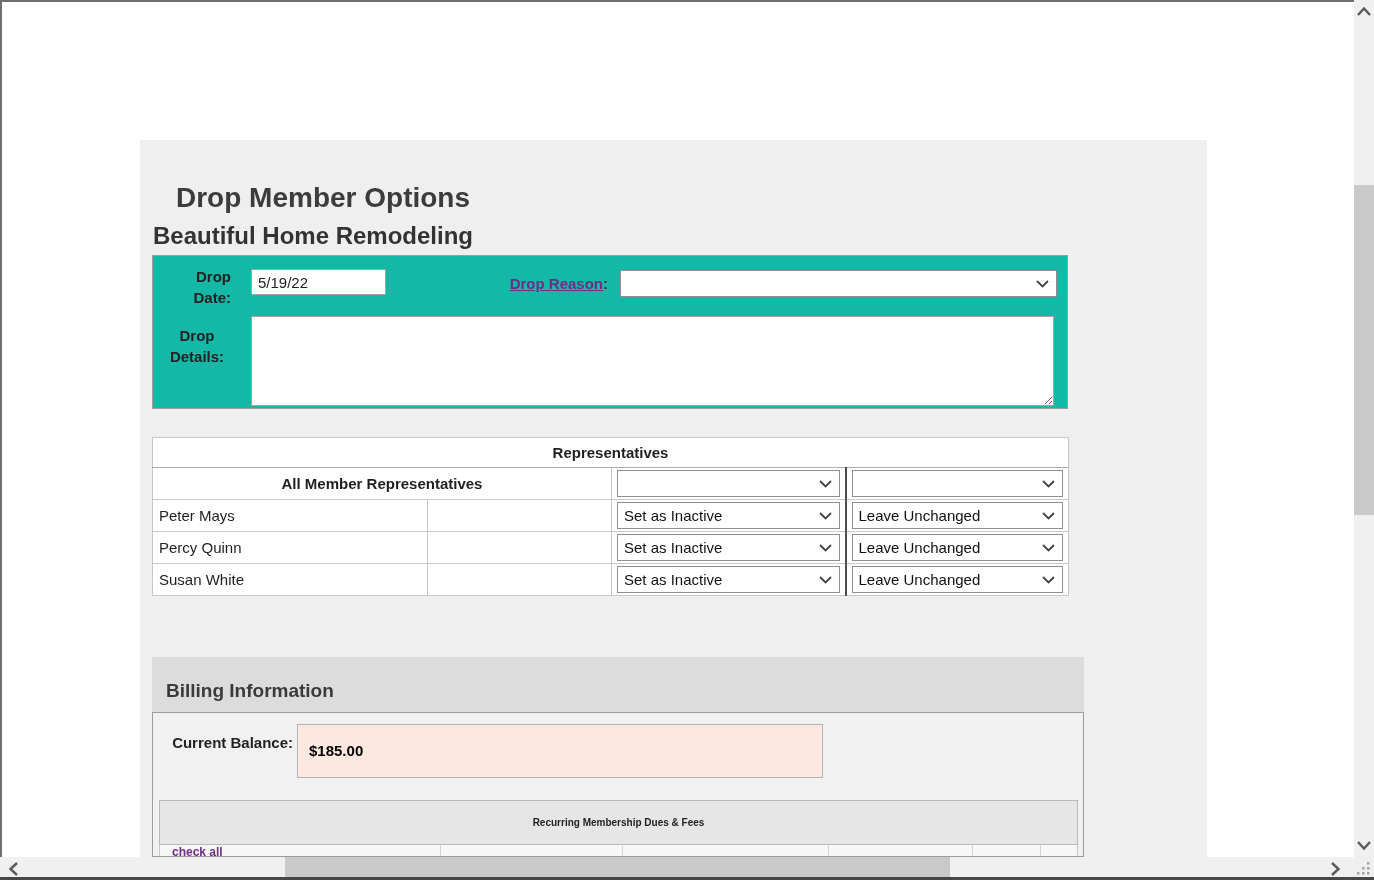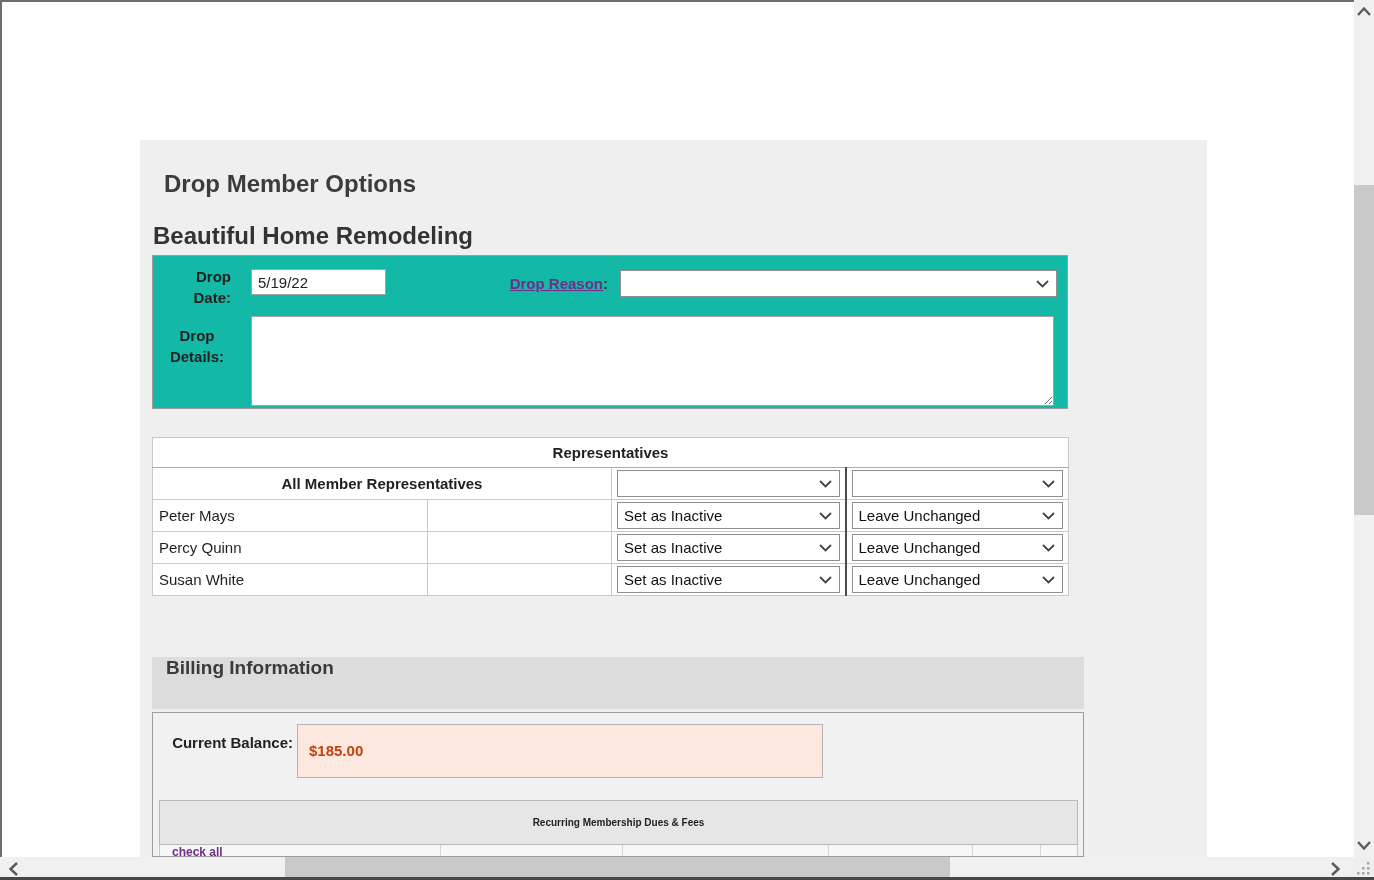--- a/index.html
+++ b/index.html
@@ -10,21 +10,21 @@
   }
 
   
   .edge-top    { position:absolute; left:0; top:0; width:1354px; height:2px; background:#6e6e6e; }
   .edge-left   { position:absolute; left:0; top:0; width:2px; height:857px; background:#6e6e6e; }
   .edge-bottom { position:absolute; left:0; bottom:0; width:100%; height:3px; background:#474747; }
 
   
   .content-panel { position:absolute; left:140px; top:140px; width:1067px; height:717px; background:#efefef; overflow:hidden; }
 
-  .page-title  { position:absolute; left:20px; top:26px;  margin:4px; font-size:24px; font-weight:bold; color:#3c3c3c; }
+  .page-title  { position:absolute; left:20px; top:26px;  margin:16px; font-size:28px; font-weight:bold; color:#3c3c3c; }
   .member-name { position:absolute; left:13px; top:82px;  margin:0; font-size:24px; font-weight:bold; color:#333333; }
 
   .lbl { font-weight:bold; font-size:15px; color:#222; line-height:21px; }
 
   
   .drop-box { position:absolute; left:12px; top:115px; width:916px; height:154px; background:#14b8a6; border:1px solid #9c9c9c; }
   .drop-date-label    { position:absolute; left:10px; top:10px; width:68px; text-align:right; }
   .drop-details-label { position:absolute; left:10px; top:69px; width:68px; text-align:center; }
   .text-input {
     position:absolute; left:98px; top:13px; width:135px; height:26px;
@@ -56,26 +56,26 @@
   .dark-sep { border-left:2px solid #4c4c4c !important; }
   .name-cell { padding-left:6px !important; text-align:left; }
   .all-row-label { text-align:center; font-weight:bold; }
   .cell-sel { width:calc(100% - 10px); margin:2px auto; }
   .help-icon {
     display:inline-block; width:17px; height:17px; border-radius:50%; background:#7b2f8e; color:#fff;
     font-size:12px; font-weight:bold; line-height:17px; text-align:center; margin-left:8px; vertical-align:-2px; cursor:pointer;
   }
 
   
-  .billing-band { position:absolute; left:12px; top:517px; width:932px; height:52px; background:#dcdcdc; display:flex; }
+  .billing-band { position:absolute; left:12px; top:517px; width:932px; height:68px; background:#dcdcdc; display:flex; align-items:center; }
   .billing-band span { font-size:19px; font-weight:bold; color:#3a3a3a; padding-left:14px; }
   .billing-box { position:absolute; left:12px; top:572px; width:932px; height:145px; background:#f1f1f1; border:1px solid #9c9c9c; overflow:hidden; }
   .balance-label { position:absolute; left:10px; top:19px; width:130px; text-align:right; }
   .balance-box { position:absolute; left:144px; top:11px; width:526px; height:54px; background:#fce8df; border:1px solid #b3b3b3; }
-  .balance-box span { position:absolute; left:11px; top:17px; font-size:15px; font-weight:bold; color:#c2410c; }
+  .balance-box span { position:absolute; left:11px; top:17px; font-size:15px; font-weight:bold; color:#000000; }
   .recurring-band { position:absolute; left:6px; top:87px; width:919px; height:45px; background:#e6e6e6; border:1px solid #b9b9b9; display:flex; align-items:center; justify-content:center; }
   .recurring-band span { font-size:10px; font-weight:bold; color:#222; }
   .partial-row { position:absolute; left:6px; top:132px; width:919px; height:13px; background:#f7f7f7; border-left:1px solid #c9c9c9; border-right:1px solid #c9c9c9; }
   .check-all { position:absolute; left:12px; top:0px; font-size:12px; font-weight:bold; color:#6f2d87; text-decoration:underline; cursor:pointer; }
   .col-line { position:absolute; top:0; width:1px; height:100%; background:#d6d6d6; }
 
   
   .v-scrollbar { position:absolute; top:0; right:0; width:20px; height:857px; background:#f0f0f0; }
   .v-thumb { position:absolute; left:0; width:100%; top:185px; height:330px; background:#c9c9c9; }
   .sb-arrow { position:absolute; line-height:0; }

